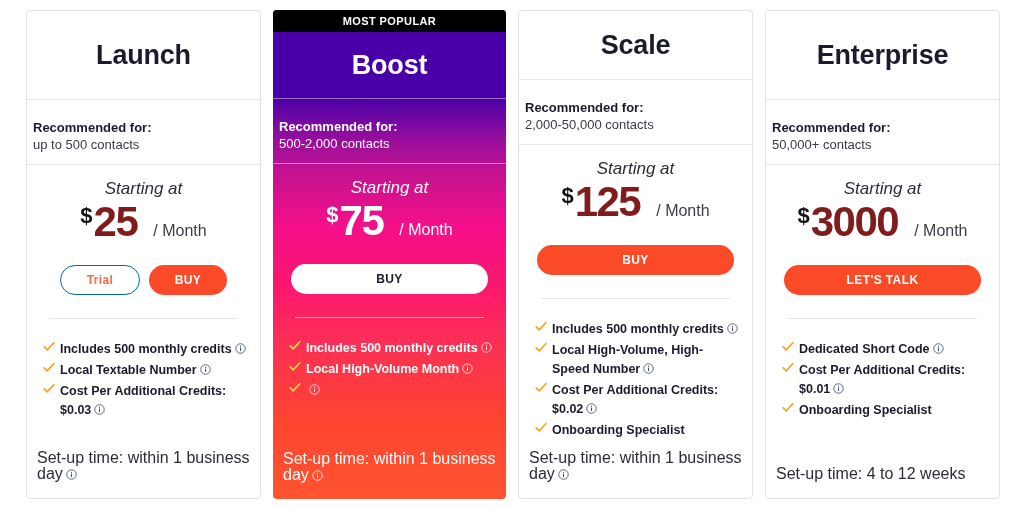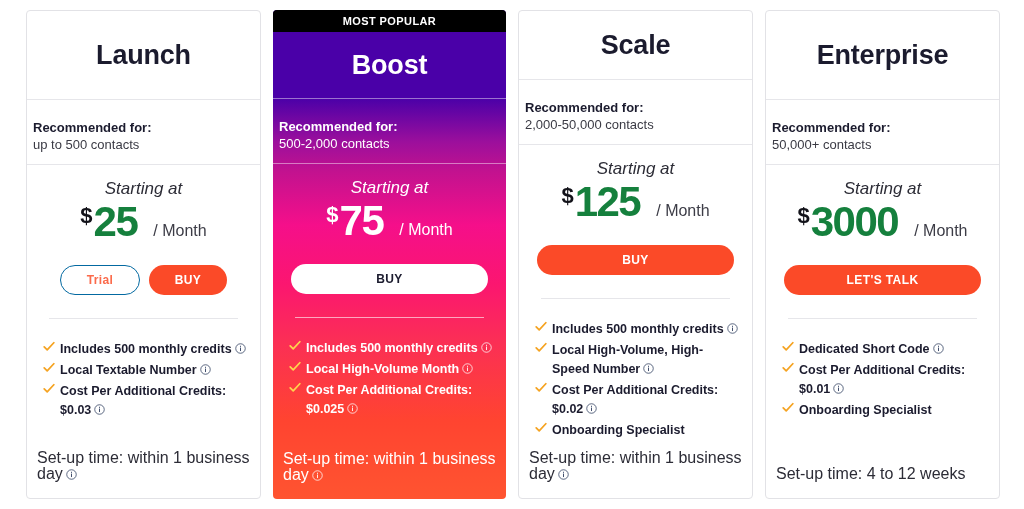--- a/index.html
+++ b/index.html
@@ -123,21 +123,21 @@
     font-weight: bold;
     color: #121219;
     position: relative;
     top: -13px;
     margin-right: 1px;
   }
   .amount {
     font-size: 42px;
     font-weight: bold;
     letter-spacing: -1.5px;
-    color: #15803d;
+    color: #7f1d1d;
     line-height: 42px;
   }
   .per {
     font-size: 16px;
     color: #3c3c46;
     margin-left: 16px;
   }
   .featured .currency, .featured .amount, .featured .per { color: #ffffff; }
 
   
@@ -352,21 +352,21 @@
                 <rect x="7.35" y="6.6" width="1.3" height="5.1" fill="currentColor"></rect>
                 <rect x="7.35" y="4.0" width="1.3" height="1.6" fill="currentColor"></rect>
               </svg></span></span>
         </li>
         <li class="feature-item">
           <span class="check-icon">
             <svg viewBox="0 0 14 14" aria-hidden="true">
               <path d="M1.4 7.4 L4.9 11 L12.6 2.6" fill="none" stroke="currentColor" stroke-width="2" stroke-linecap="round" stroke-linejoin="round"></path>
             </svg>
           </span>
-          <span class="feature-text"><span>Cost Per Additional Credits: $0.025</span><span class="info-icon"><svg viewBox="0 0 16 16" aria-hidden="true">
+          <span class="feature-text"><span class="info-icon"><svg viewBox="0 0 16 16" aria-hidden="true">
                 <circle cx="8" cy="8" r="6.9" fill="none" stroke="currentColor" stroke-width="1.1"></circle>
                 <rect x="7.35" y="6.6" width="1.3" height="5.1" fill="currentColor"></rect>
                 <rect x="7.35" y="4.0" width="1.3" height="1.6" fill="currentColor"></rect>
               </svg></span></span>
         </li>
       </ul>
       <div class="setup-note"><span>Set-up time: within 1 business day</span><span class="info-icon"><svg viewBox="0 0 16 16" aria-hidden="true">
             <circle cx="8" cy="8" r="6.9" fill="none" stroke="currentColor" stroke-width="1.1"></circle>
             <rect x="7.35" y="6.6" width="1.3" height="5.1" fill="currentColor"></rect>
             <rect x="7.35" y="4.0" width="1.3" height="1.6" fill="currentColor"></rect>

